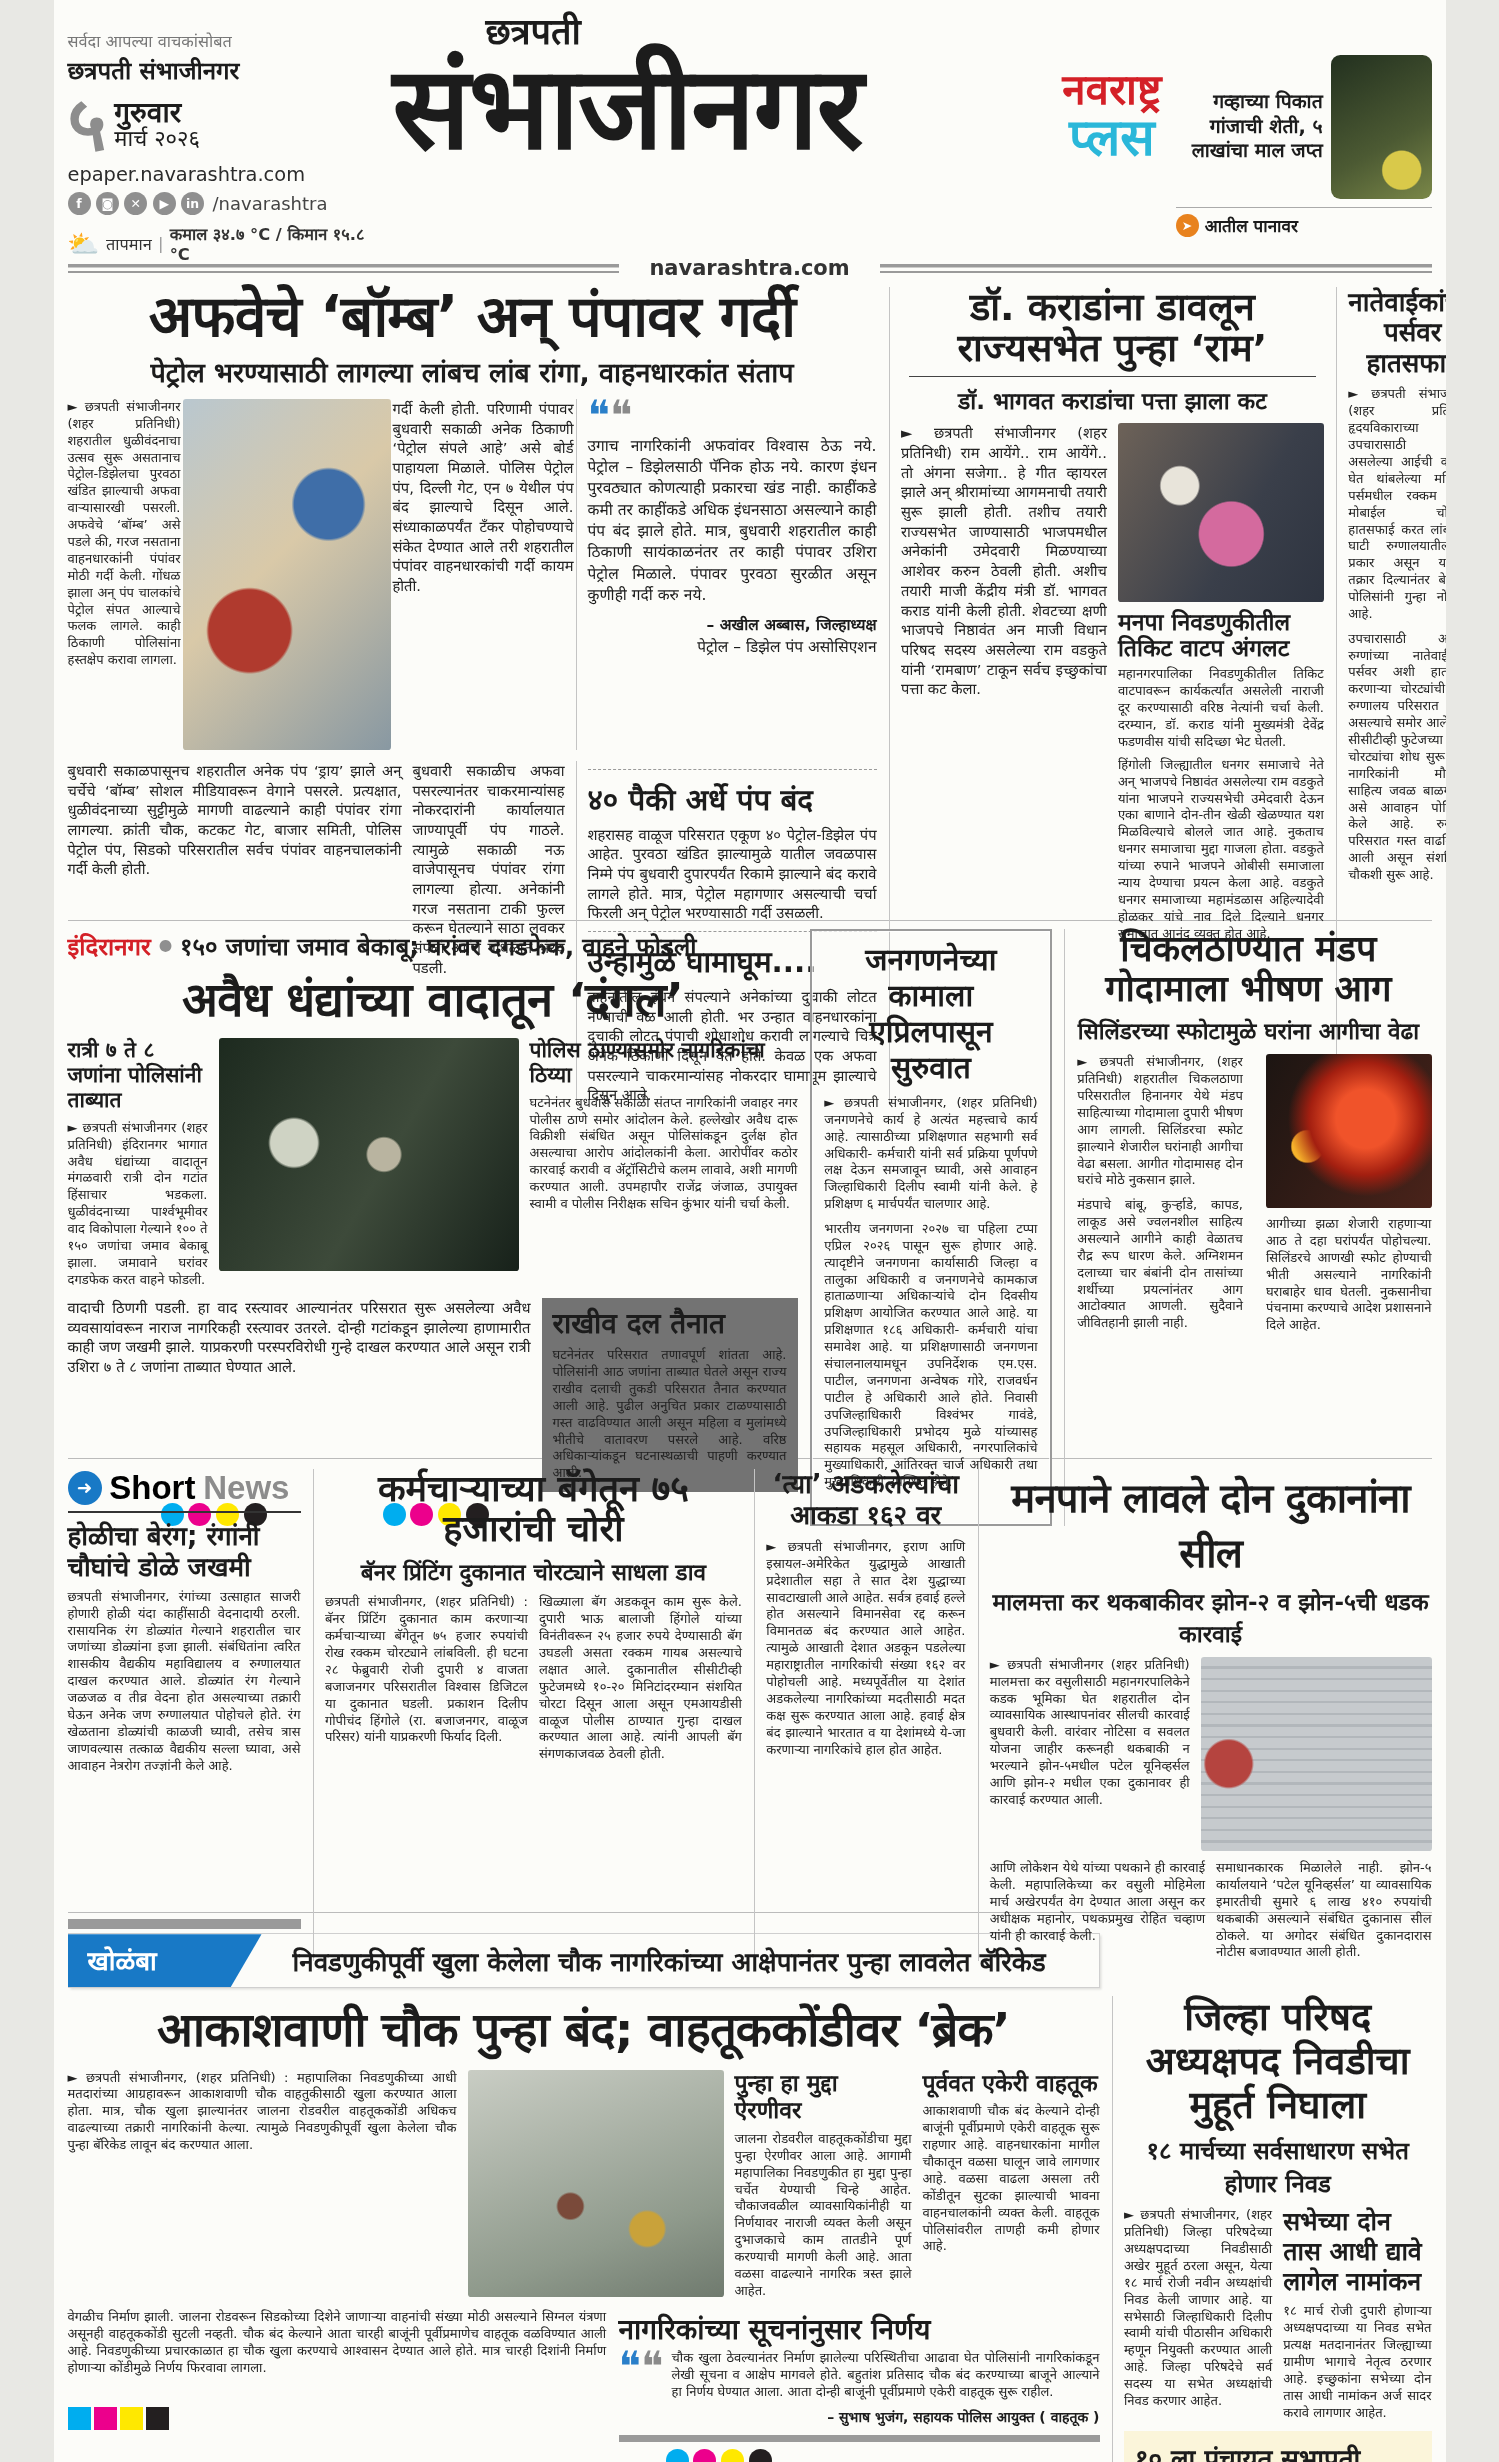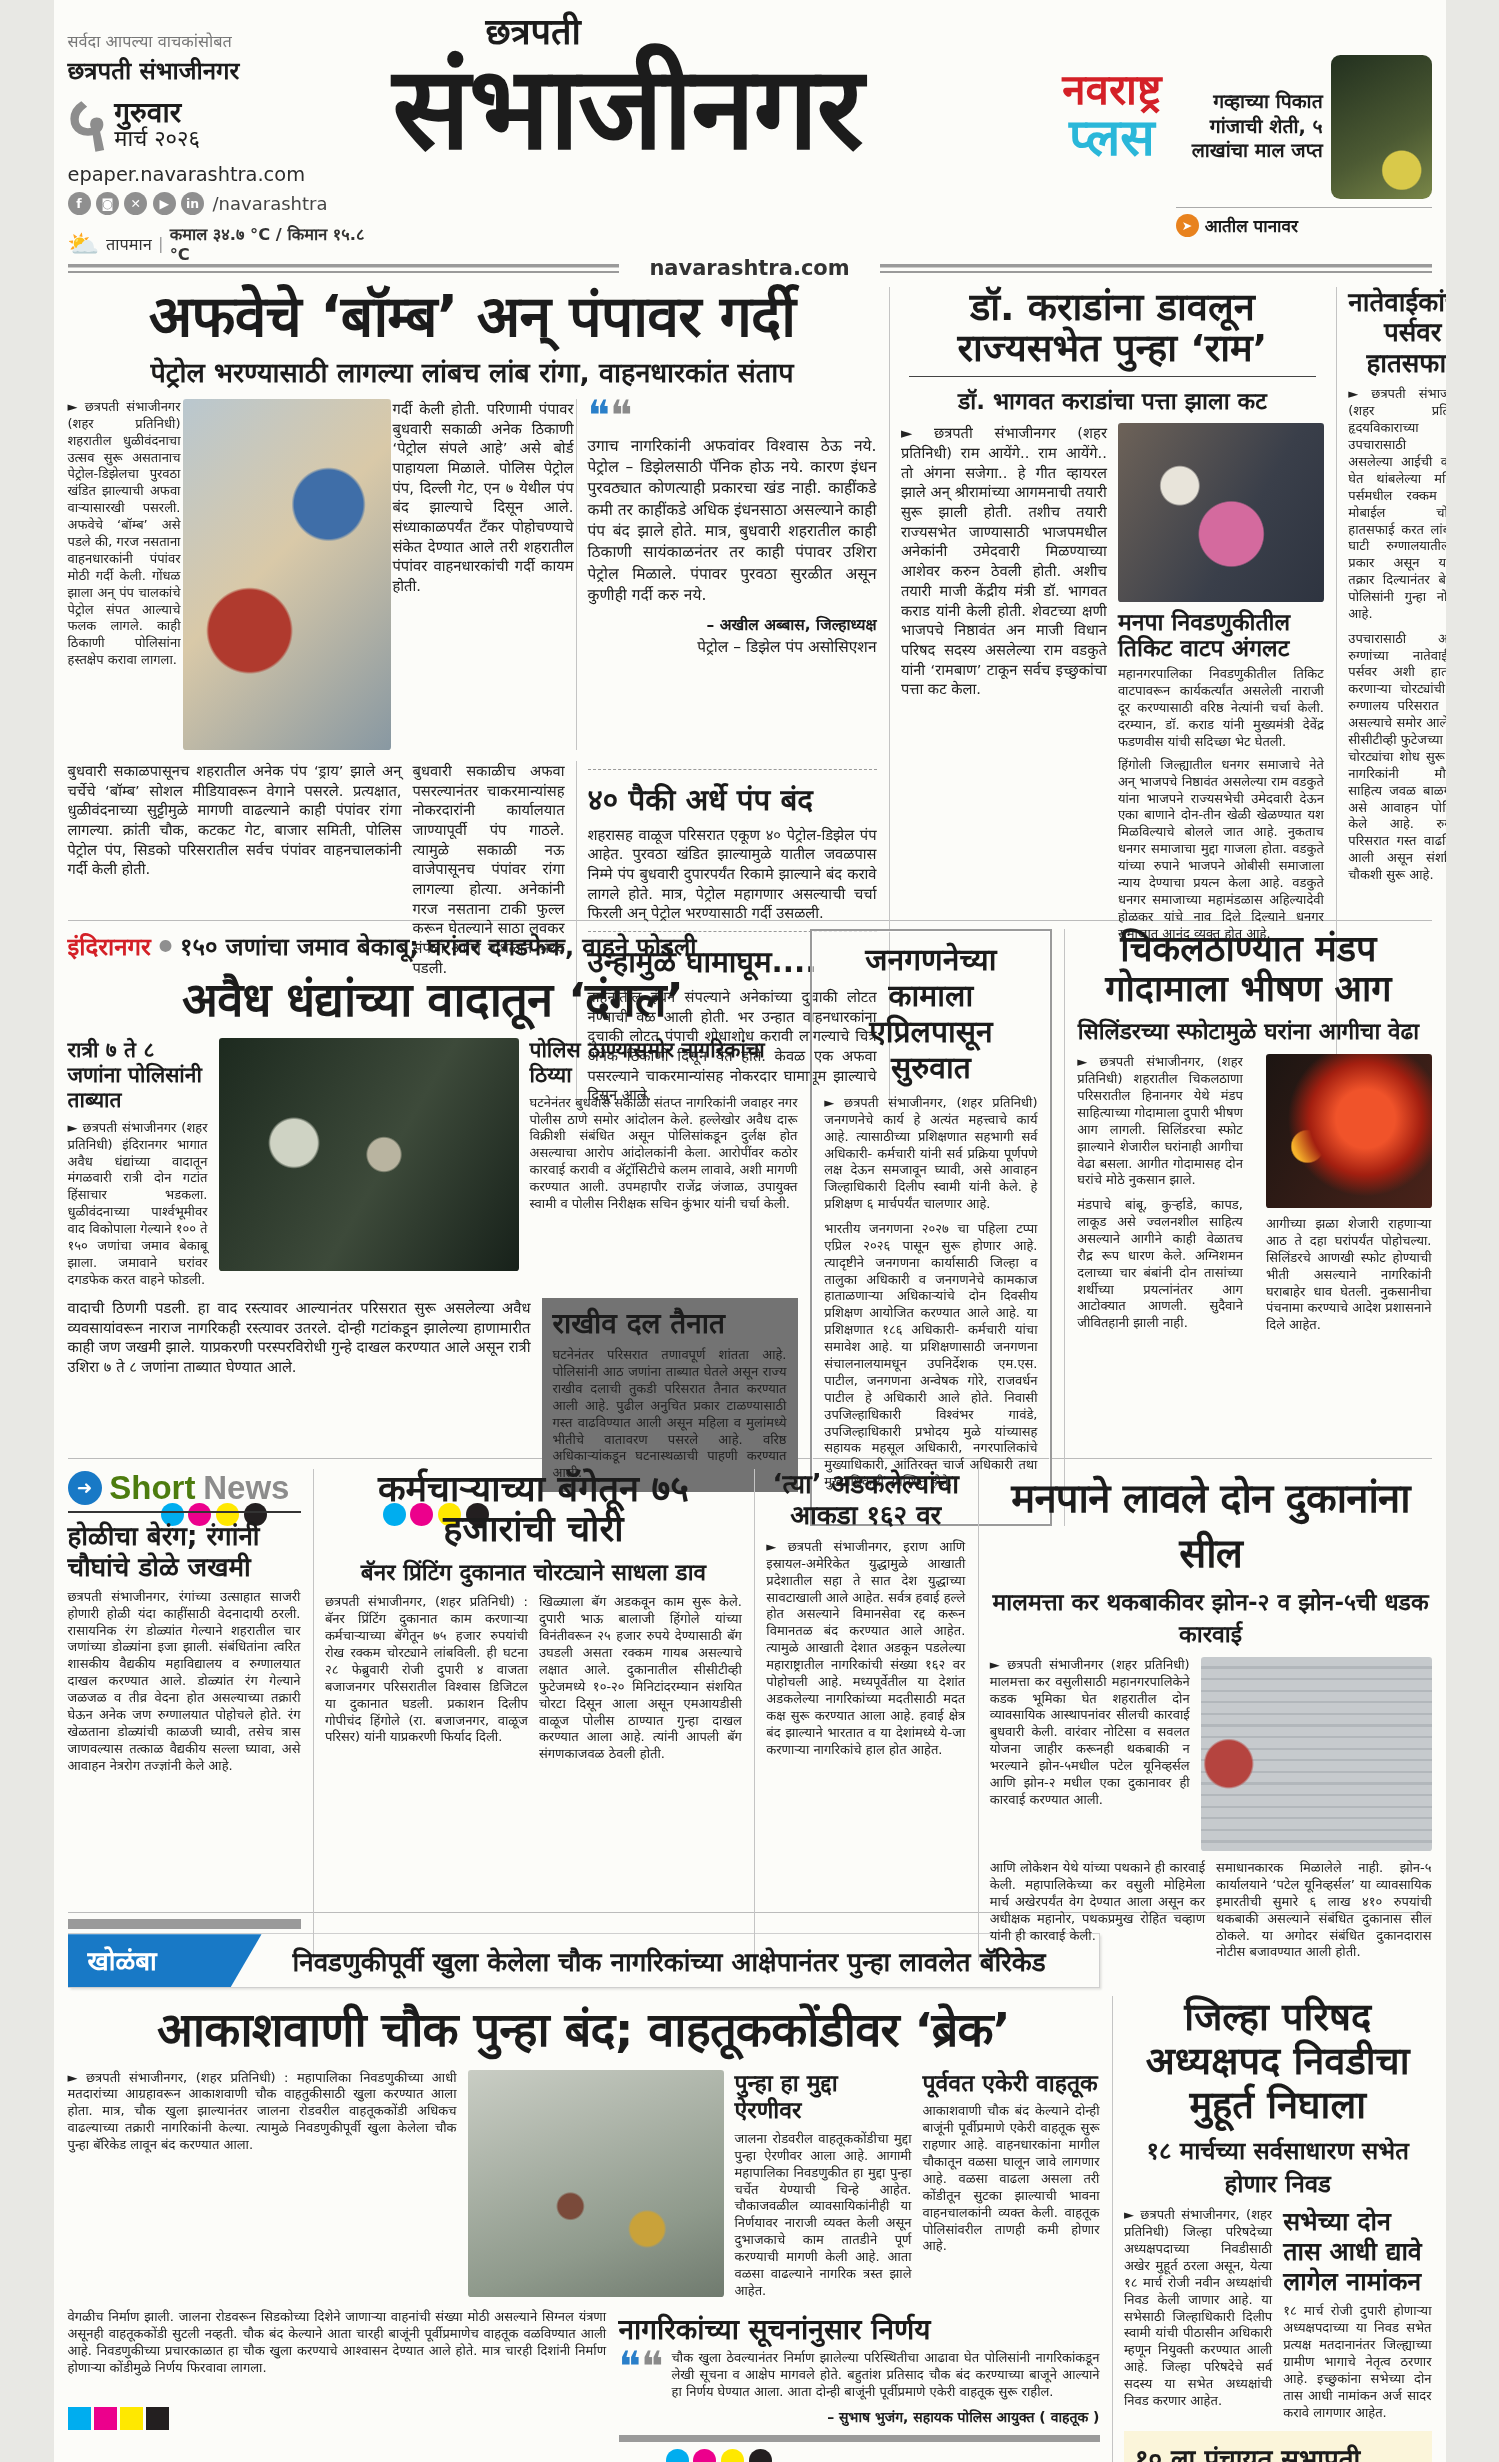--- a/index.html
+++ b/index.html
@@ -125,21 +125,21 @@
     background: radial-gradient(circle at 60% 42%, #f0532a 0 22%, #a31f10 42%, transparent 58%),
                 radial-gradient(circle at 25% 60%, #f7b32b 0 10%, transparent 11%),
                 linear-gradient(120deg,#1c1512,#4a231a); }
 
   
   .band3 { display:grid; grid-template-columns:233px 429px 211px 1fr; gap:12.4px; height:449px;
            border-top:0.8px solid #bbb; padding-top:9.3px; margin-top:4.7px; }
   .sn-head { display:flex; align-items:center; gap:7.8px; border-bottom:2.3px solid #333; padding-bottom:4.7px; }
   .sn-icon { width:34px; height:34px; border-radius:50%; background:#1879c6; color:#fff;
              display:flex; align-items:center; justify-content:center; font-size:18.6px; }
-  .sn-word1 { font-weight:900; font-size:33px; color:#4d7c0f; font-family:"Liberation Sans", sans-serif; }
+  .sn-word1 { font-weight:900; font-size:33px; color:#000000; font-family:"Liberation Sans", sans-serif; }
   .sn-word2 { font-weight:900; font-size:33px; color:#8c8c8c; font-family:"Liberation Sans", sans-serif; }
   .sn h3 { font-size:26px; font-weight:900; line-height:1.18; margin:7.8px 0 6.2px; }
   .theft h1 { font-size:36px; font-weight:900; text-align:center; line-height:1.12; }
   .theft h2 { font-size:22.5px; font-weight:bold; text-align:center; margin:6.2px 0 7.8px; }
   .cols2 { display:flex; gap:11px; }
   .cols2 > div { flex:1; }
   .stranded h1 { font-size:26px; font-weight:900; text-align:center; line-height:1.2; margin-bottom:7.8px; }
   .seal h1 { font-size:40px; font-weight:900; text-align:center; letter-spacing:-0.8px; }
   .seal h2 { font-size:23px; font-weight:bold; text-align:center; margin:6.2px 0 7.8px; }
   .seal-row { display:flex; gap:11px; }

